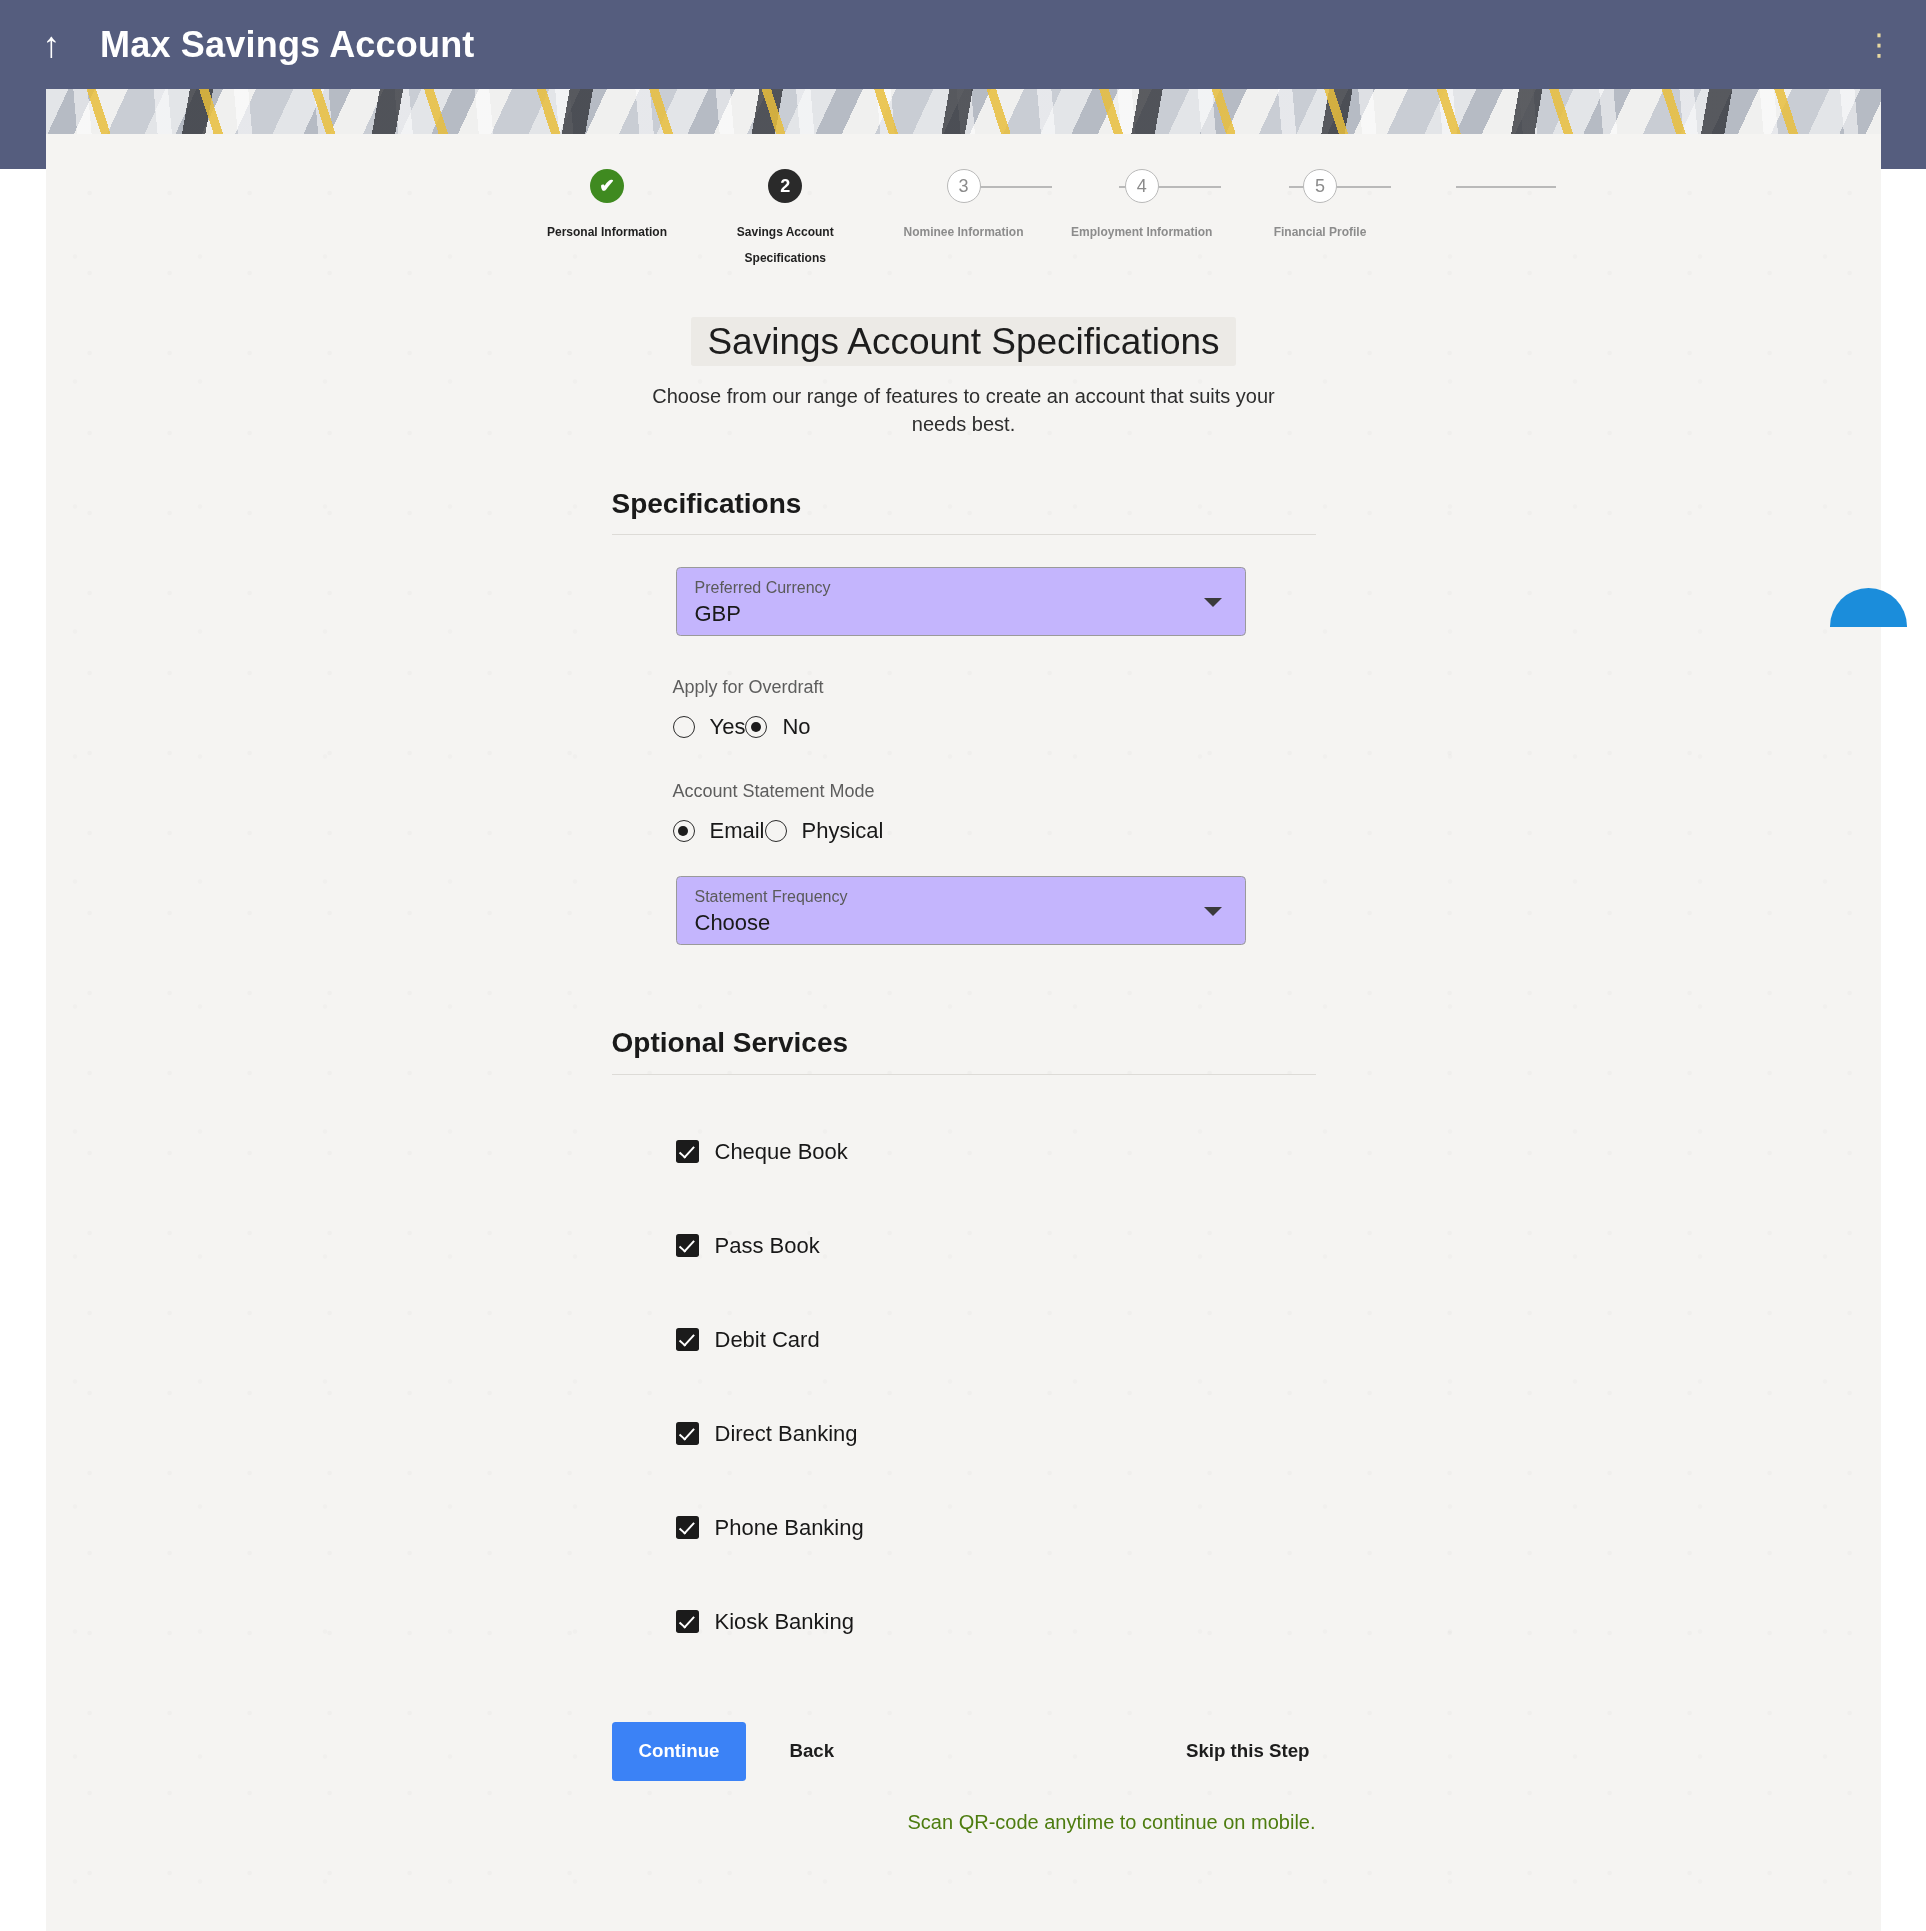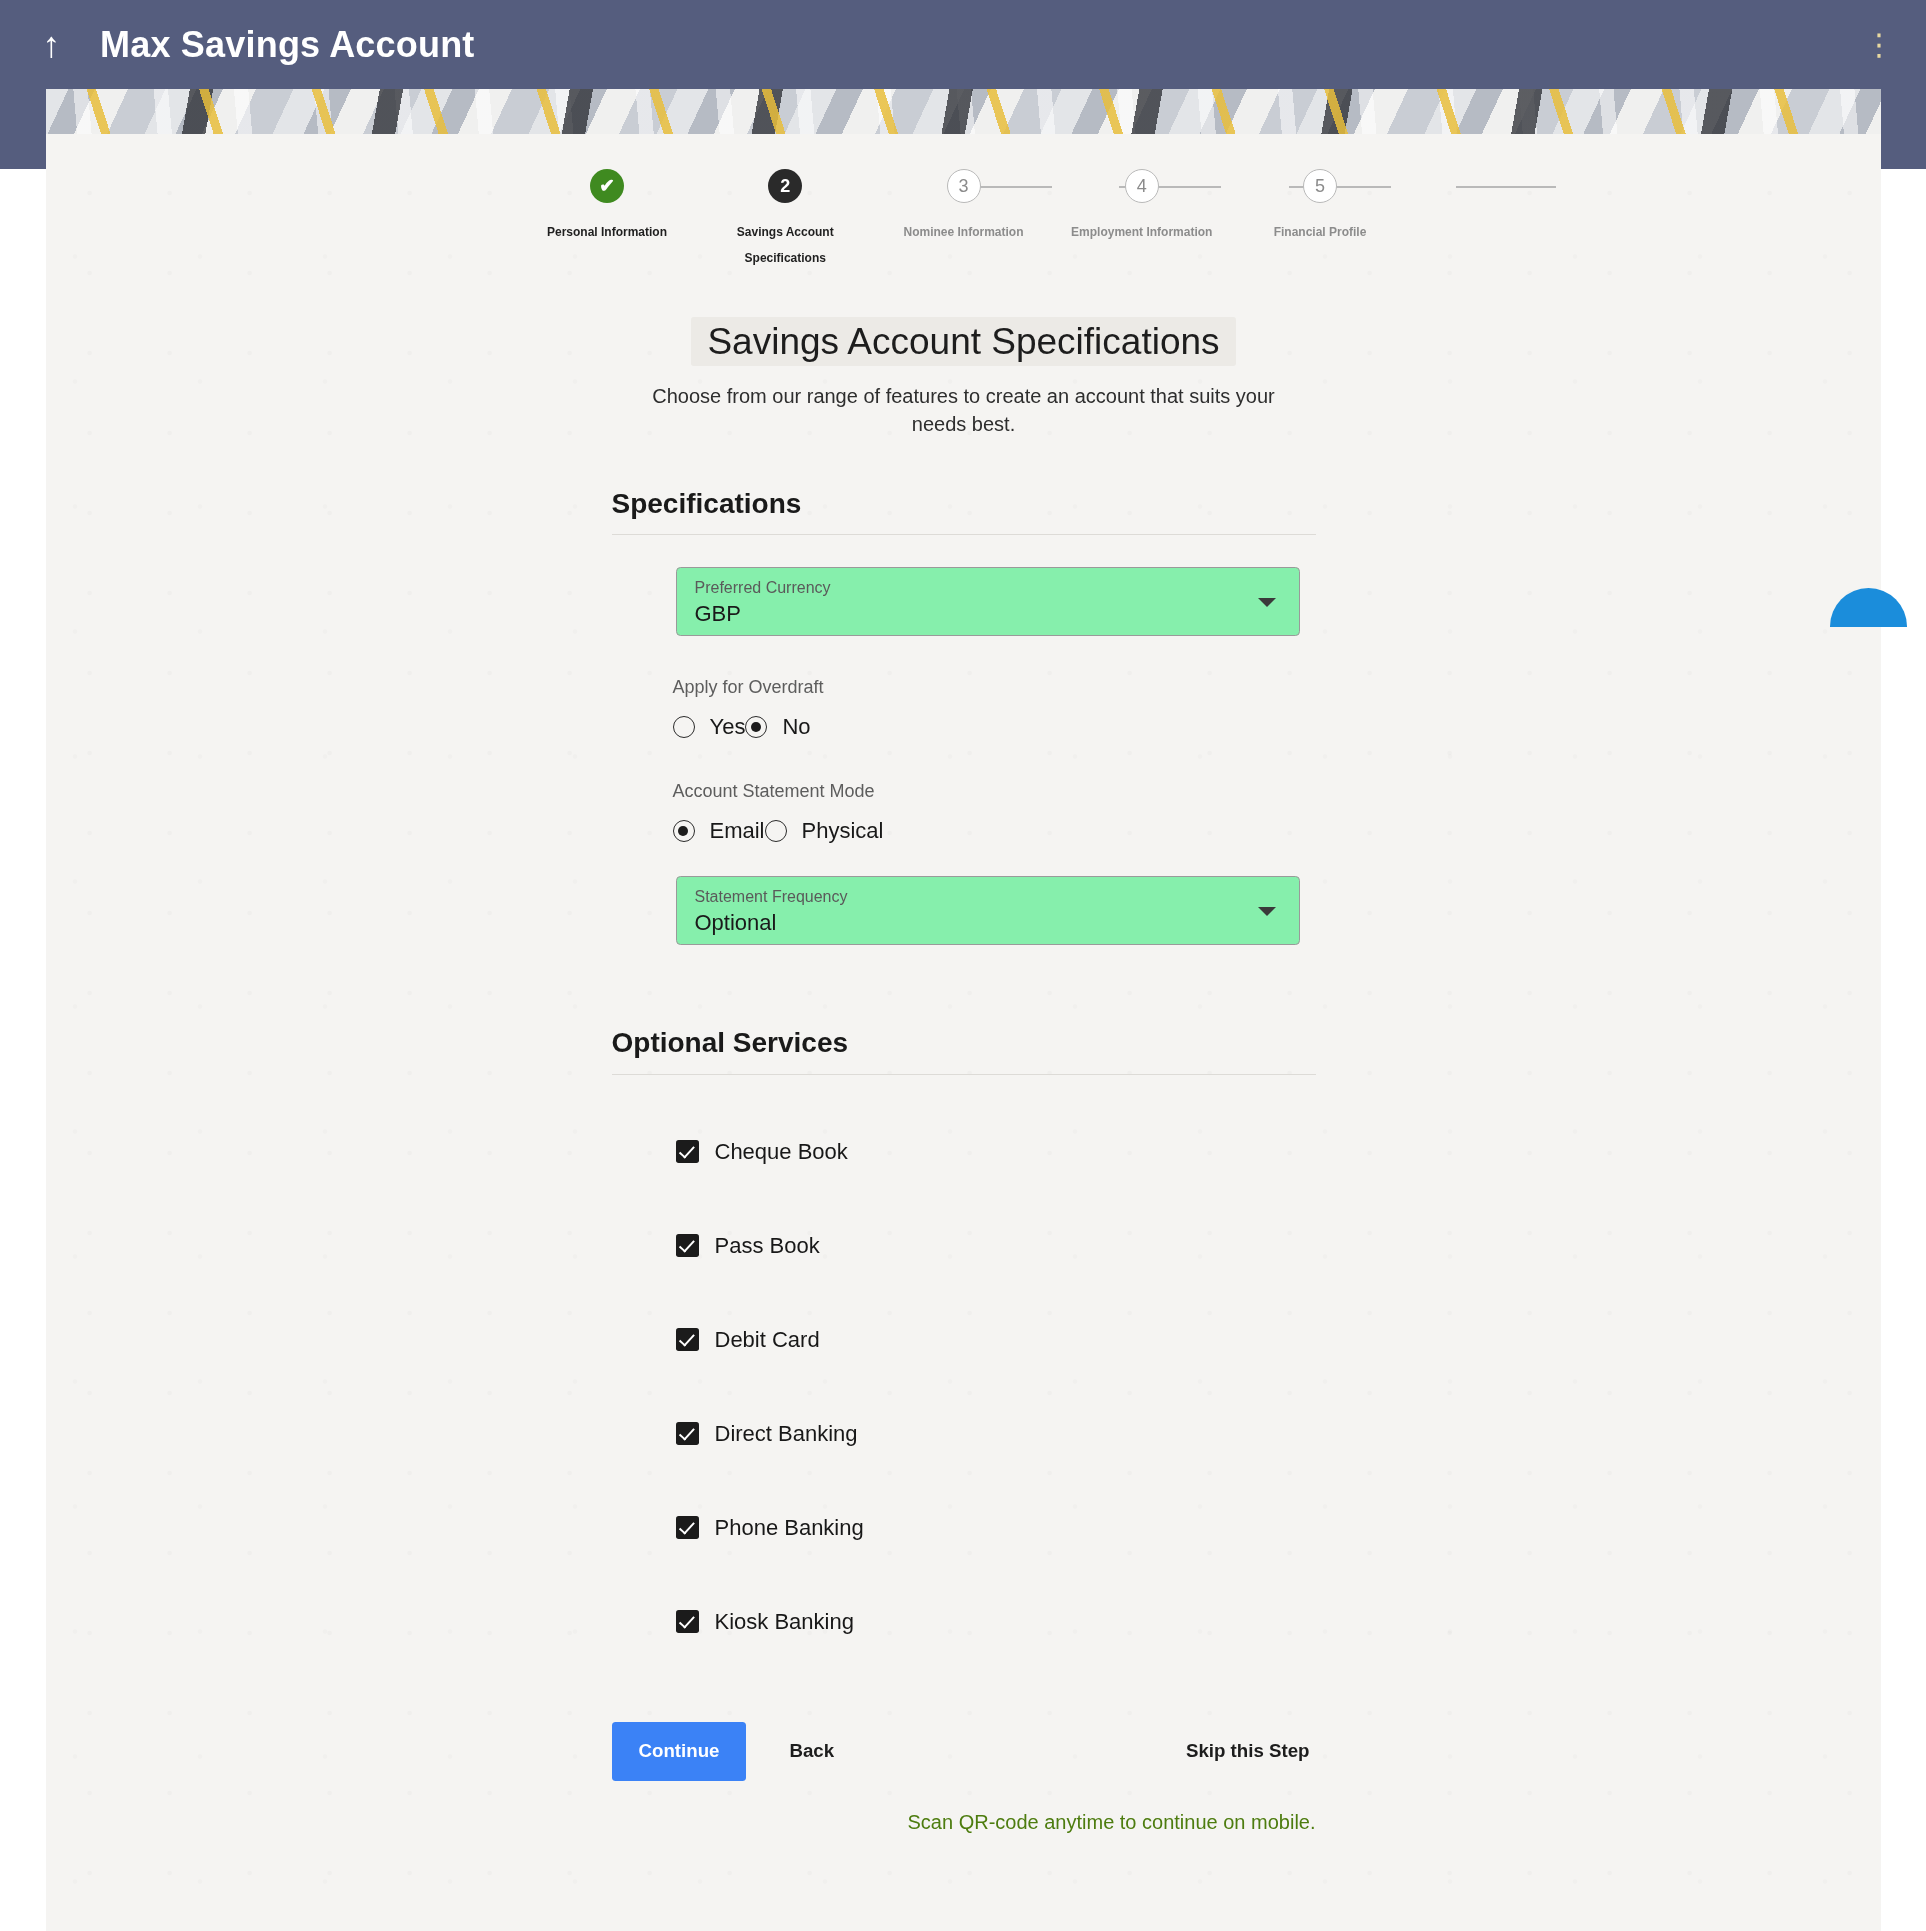--- a/index.html
+++ b/index.html
@@ -230,24 +230,24 @@
     margin-top: 50px;
     font-size: 28px;
     font-weight: bold;
     color: #1a1a1a;
     padding-bottom: 14.3px;
     border-bottom: 0.9px solid #dddbd7;
   }
 
   
   .field {
-    width: 624px;
+    width: 570px;
     margin: 32px 0 0 64px;
     height: 69px;
-    background: #86efac;
+    background: #c4b5fd;
     border: 0.9px solid #9a9a9a;
     border-radius: 4.5px;
     position: relative;
     padding: 9.8px 16px 0 18px;
     cursor: pointer;
   }
   .field-label {
     font-size: 16px;
     color: #5a5a5a;
     line-height: 19.6px;
@@ -473,21 +473,21 @@
           </label>
           <label class="radio-opt">
             <span class="radio-mark"></span>
             <span class="radio-text">Physical</span>
           </label>
         </div>
       </div>
 
       <div class="field">
         <div class="field-label">Statement Frequency</div>
-        <div class="field-value">Optional</div>
+        <div class="field-value">Choose</div>
         <div class="caret"></div>
       </div>
     </div>
 
     <div class="section">
       <div class="section-heading" style="margin-top:82px;">Optional Services</div>
 
       <div class="check-list">
         <label class="check-row">
           <span class="check-mark"></span>

